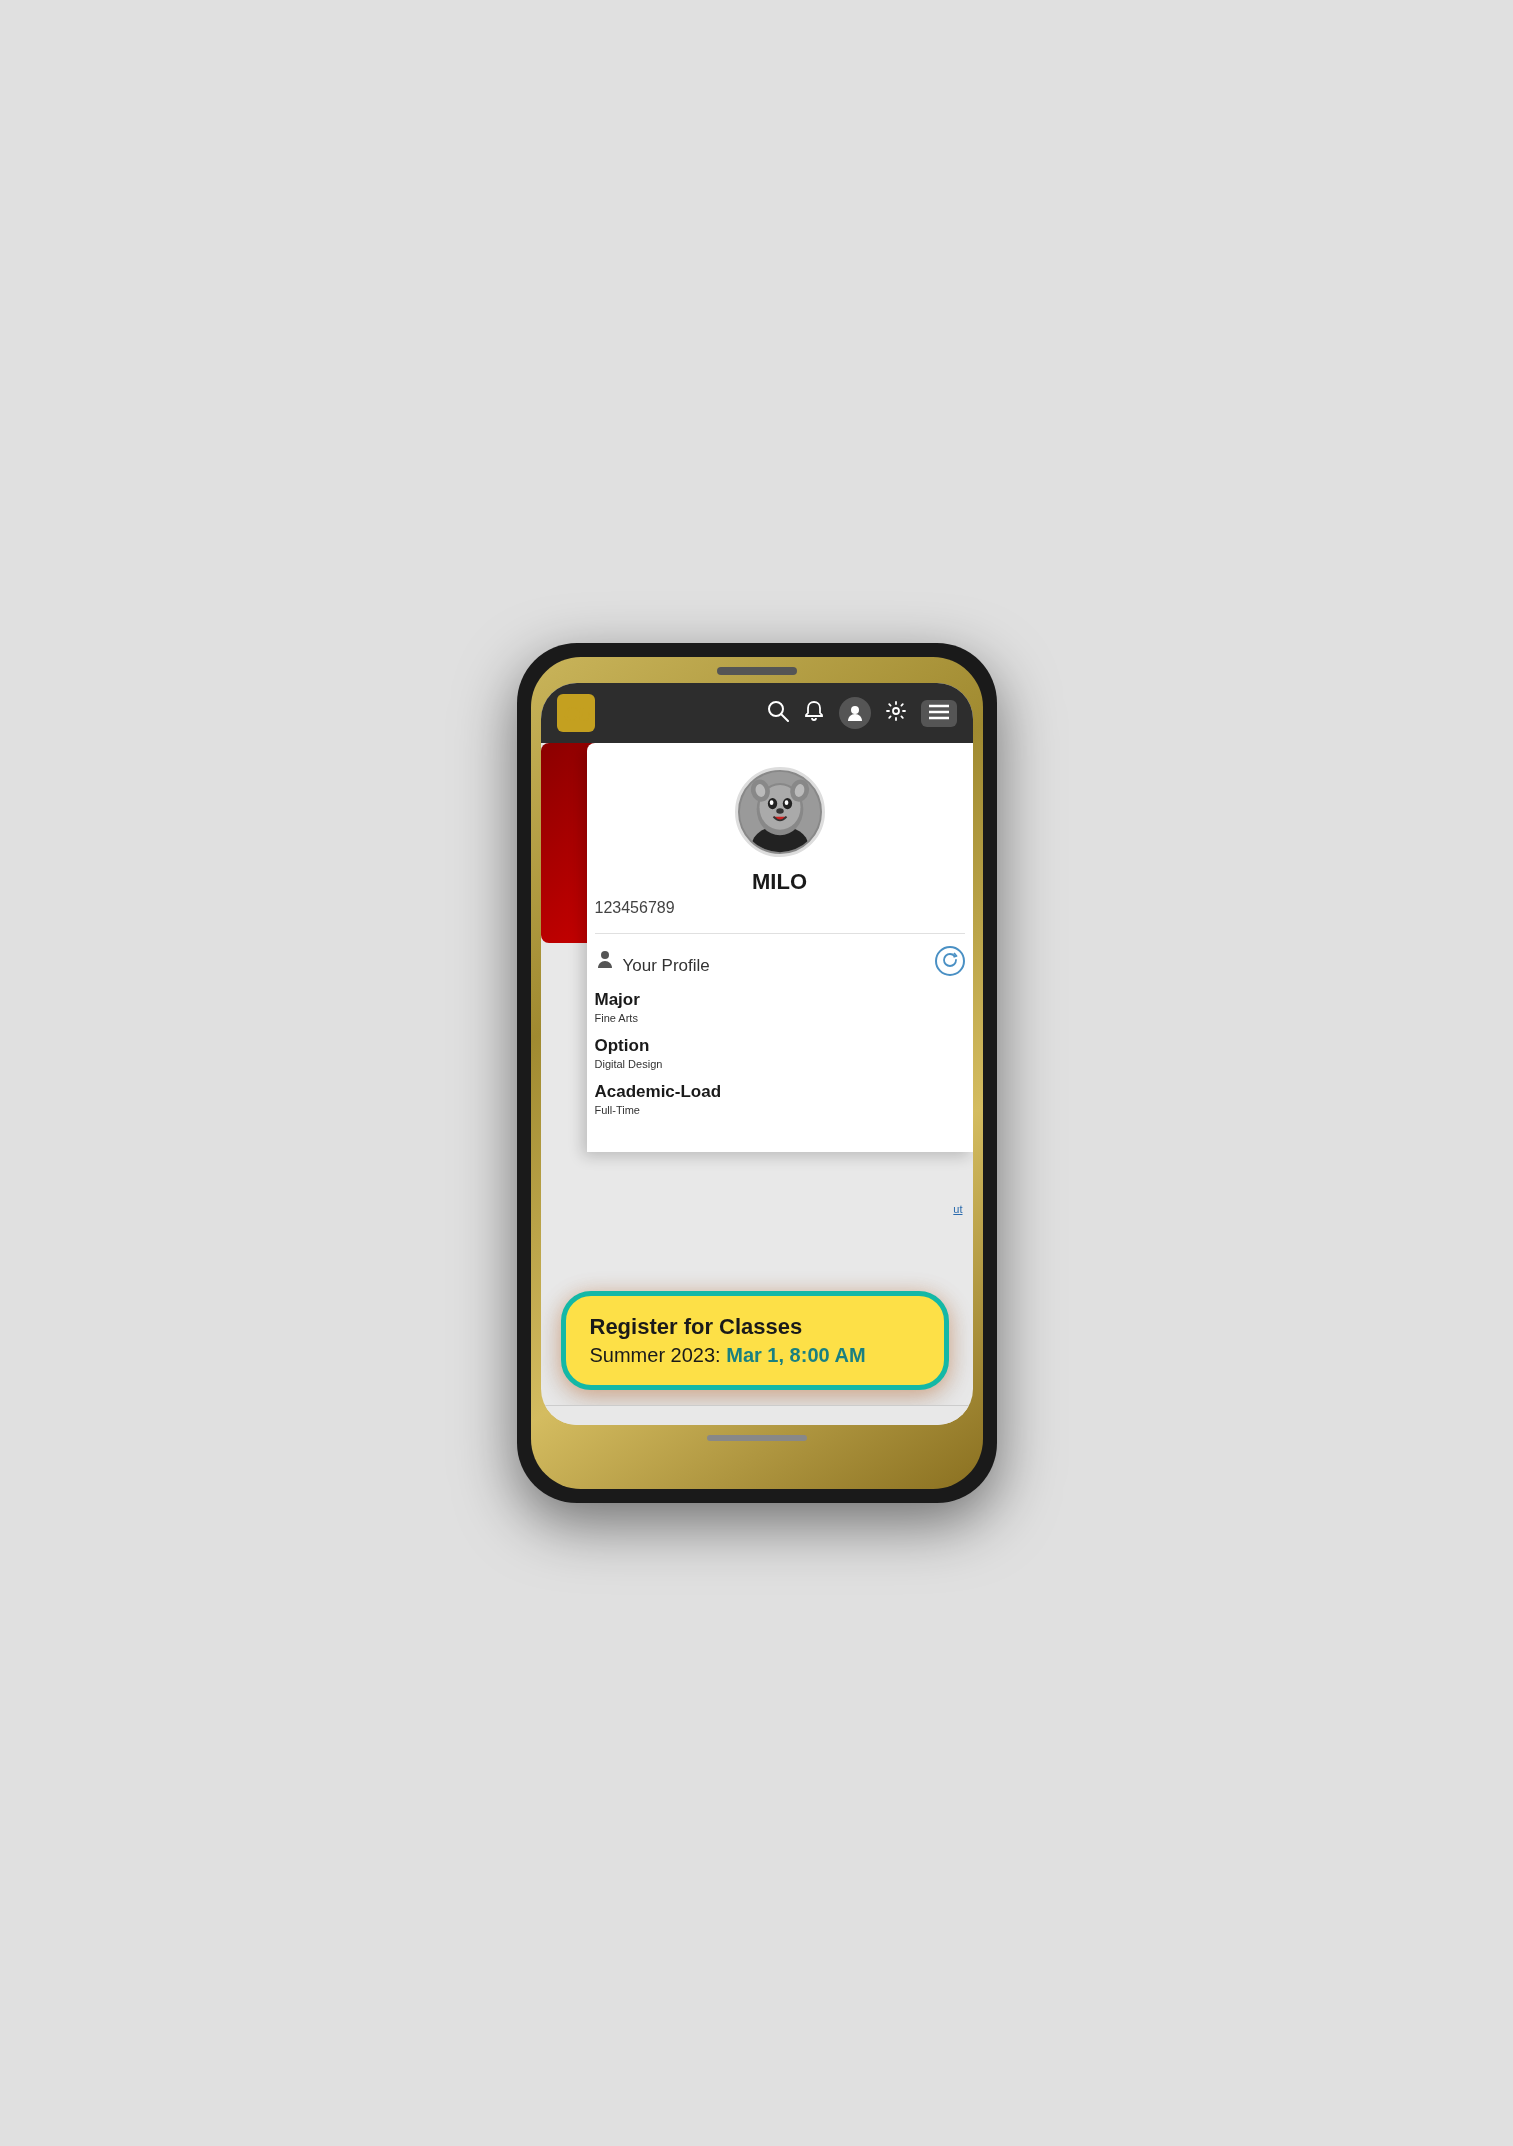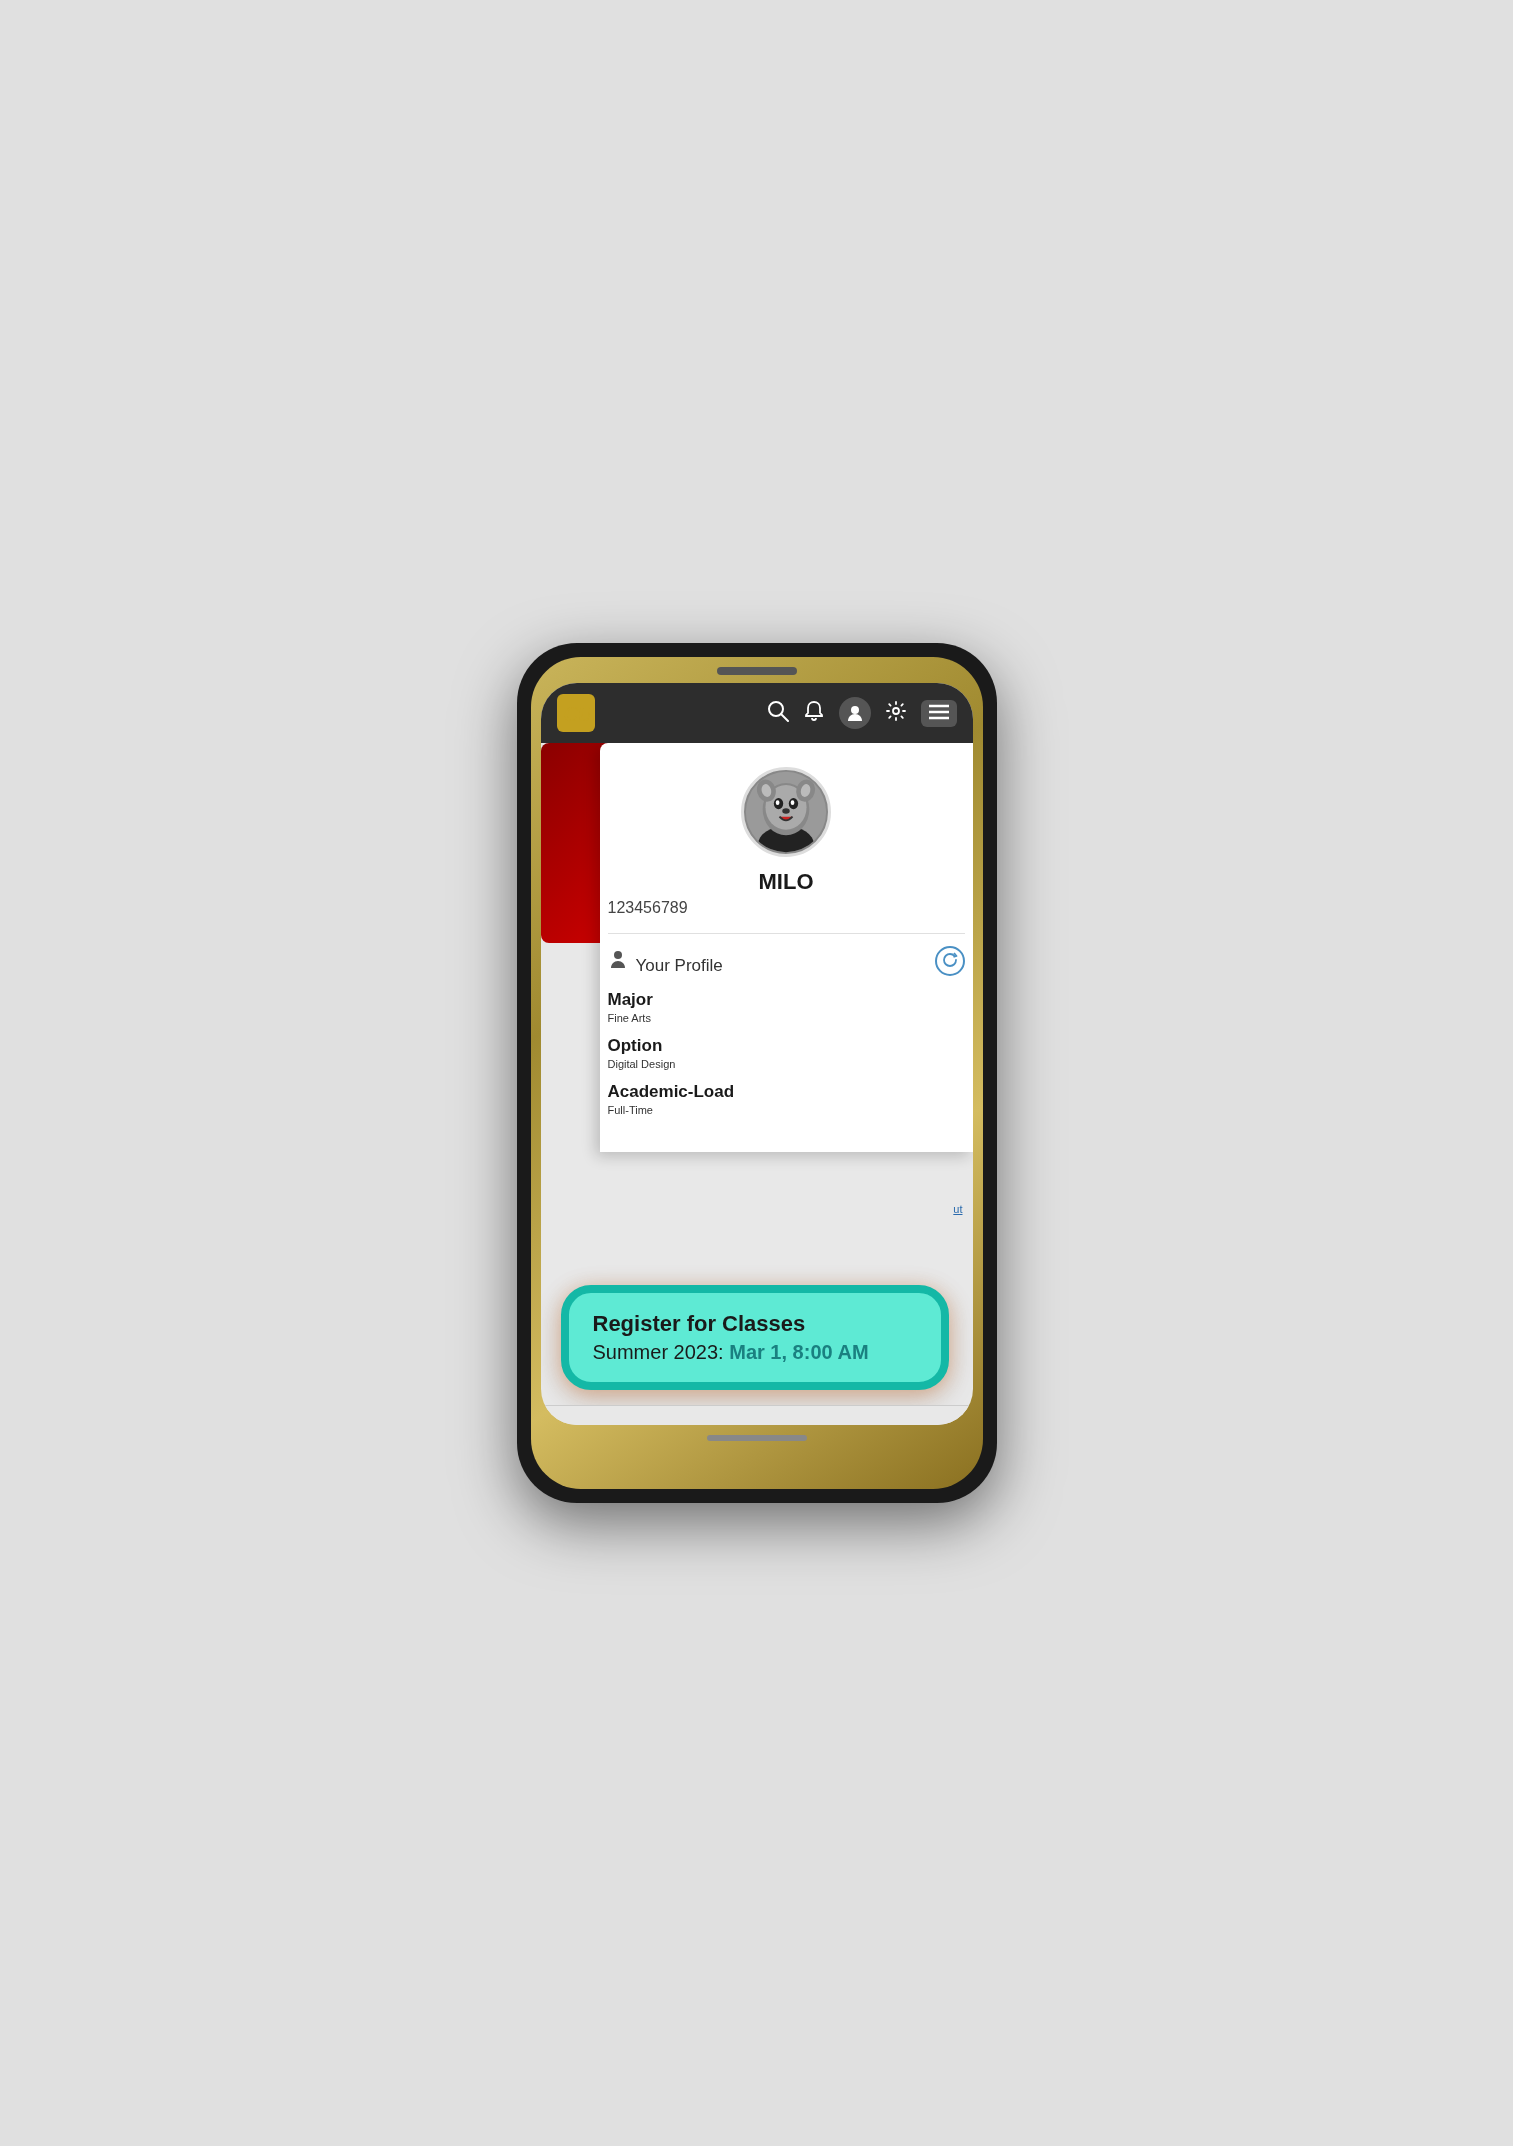--- a/index.html
+++ b/index.html
@@ -139,21 +139,21 @@
       height: 200px;
       background: linear-gradient(135deg, #8b0000, #cc0000);
       border-radius: 8px;
       z-index: 1;
     }
 
     
     .profile-card {
       position: absolute;
       top: 0;
-      left: 59px;
+      left: 46px;
       right: 0;
       background: #fff;
       border-radius: 8px 0 0 0;
       z-index: 10;
       padding: 24px 8px 20px;
       box-shadow: -4px 4px 15px rgba(0,0,0,0.2);
     }
 
     .avatar-container {
       display: flex;
@@ -252,24 +252,24 @@
       font-size: 11px;
       color: #333;
     }
 
     
     .register-card {
       position: absolute;
       bottom: 95px;
       left: 20px;
       right: 24px;
-      background: #5eead4;
+      background: #fde047;
       border-radius: 30px;
       padding: 18px 24px;
-      border: 8px solid #14b8a6;
+      border: 5px solid #14b8a6;
       box-shadow: 0 4px 20px rgba(224, 112, 32, 0.4), 0 8px 30px rgba(0,0,0,0.15);
       z-index: 20;
     }
 
     .register-title {
       font-size: 22px;
       font-weight: 800;
       color: #1a1a1a;
       margin-bottom: 4px;
     }

